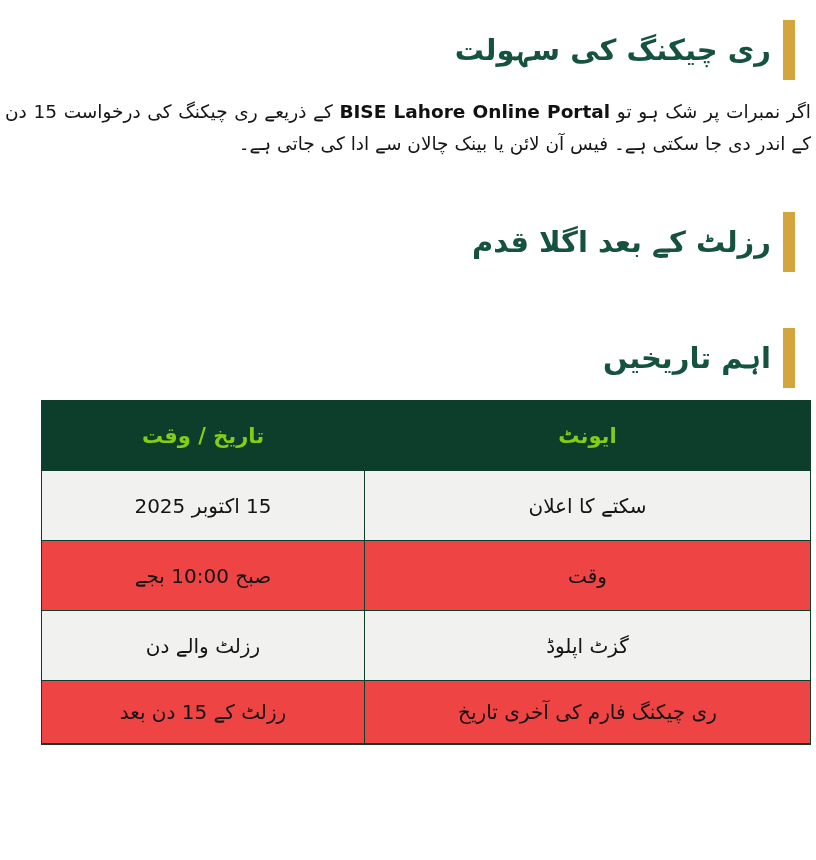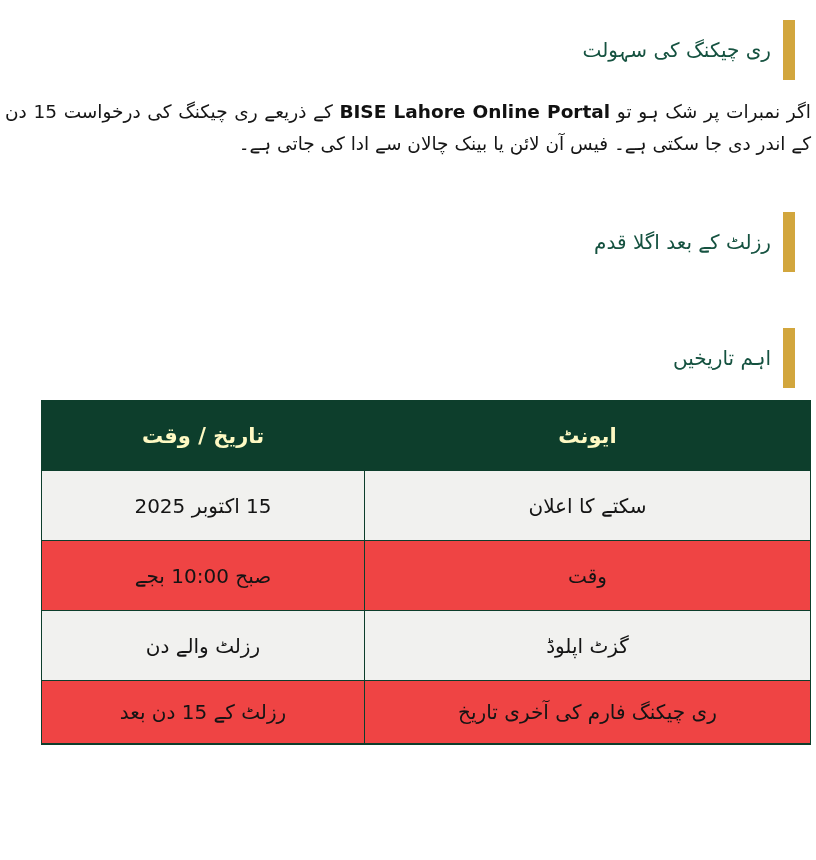--- a/index.html
+++ b/index.html
@@ -24,22 +24,22 @@
     margin: 0 21px 0 0;
     min-height: 60px;
   }
   .accent-bar {
     flex: 0 0 12px;
     width: 12px;
     height: 60px;
     background: #d2a63d;
   }
   .heading-text {
-    font-size: 20px;
-    font-weight: normal;
+    font-size: 29px;
+    font-weight: bold;
     color: #155240;
     line-height: 1.2;
   }
   
   .para {
     margin: 16px 5px 0 5px;
     font-size: 18.5px;
     line-height: 32px;
     color: #161616;
     text-align: justify;
@@ -59,21 +59,21 @@
     table-layout: fixed;
     direction: rtl;
   }
   .dates-table th, .dates-table td {
     border: 1px solid #0d3e2c;
     text-align: center;
     vertical-align: middle;
   }
   .dates-table thead th {
     background: #0d3e2c;
-    color: #fef9c3;
+    color: #84cc16;
     font-size: 21px;
     font-weight: bold;
     height: 70px;
   }
   .dates-table td {
     font-size: 20px;
     color: #141414;
     height: 70px;
     background: #ef4444;
   }

